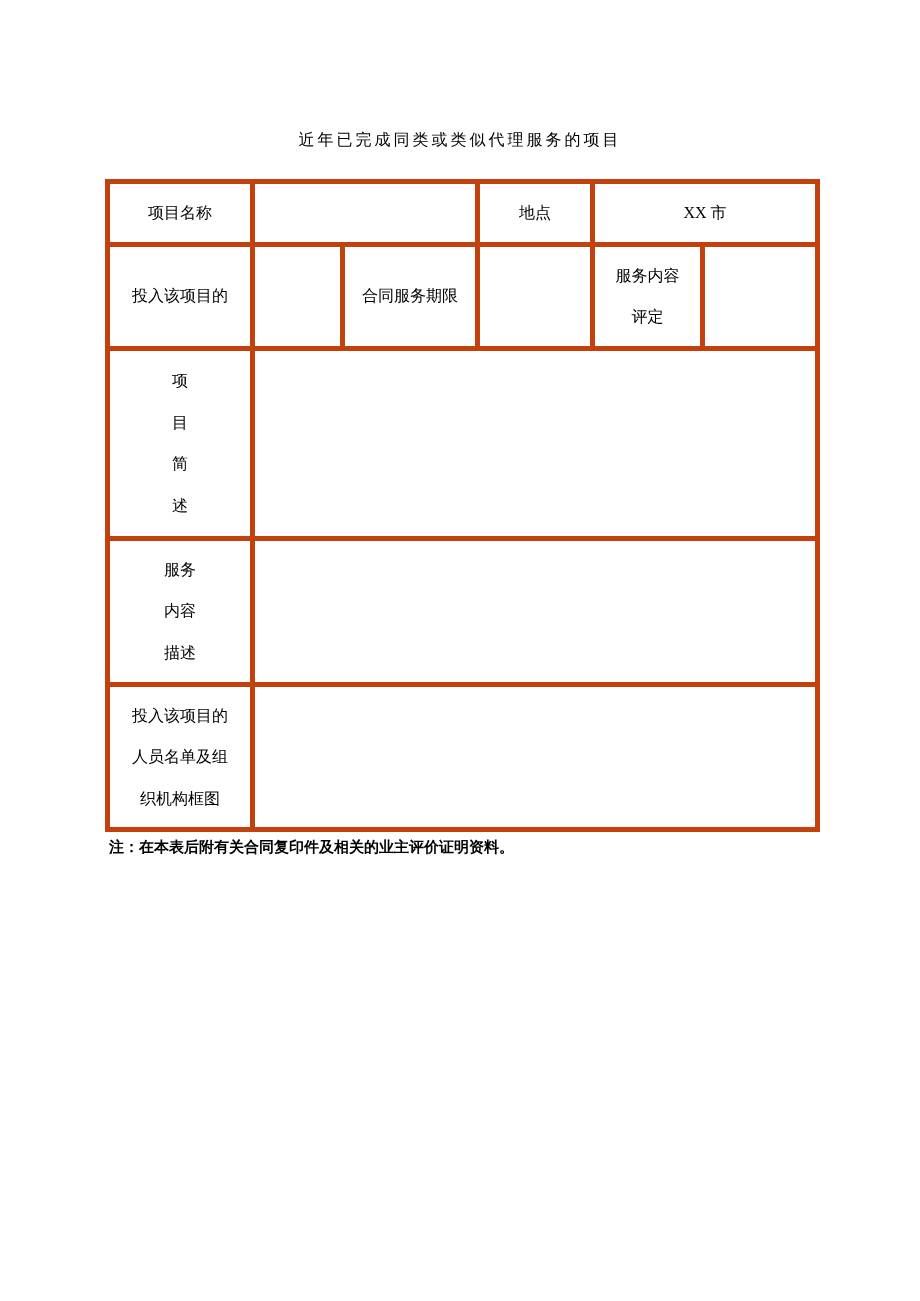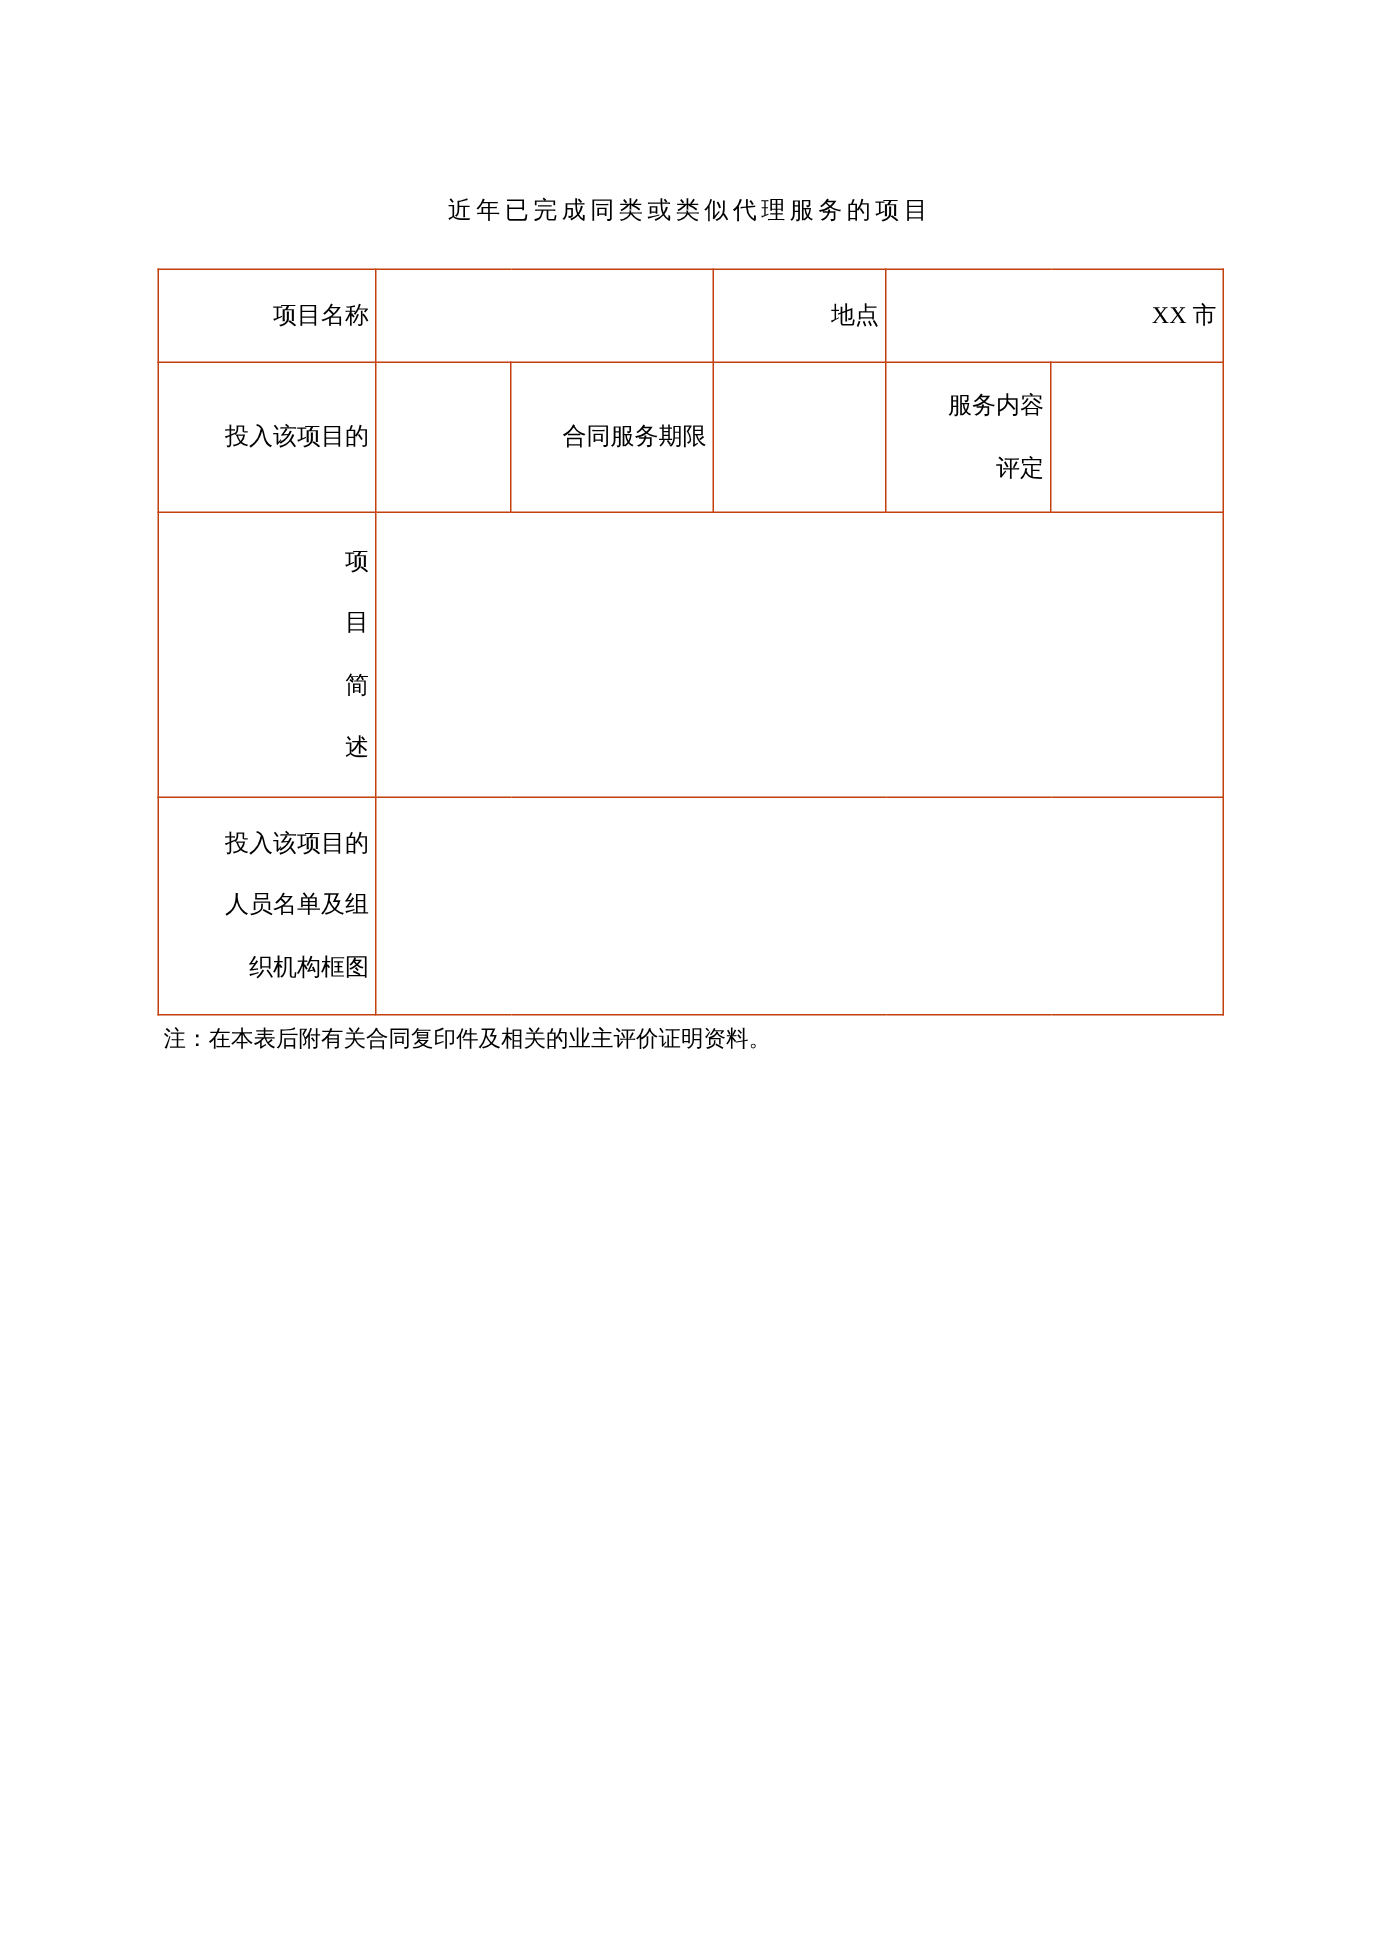--- a/index.html
+++ b/index.html
@@ -20,34 +20,35 @@
       letter-spacing: 3px;
       margin-bottom: 28px;
       font-weight: normal;
     }
     table {
       border-collapse: collapse;
       width: 100%;
       table-layout: fixed;
     }
     td {
-      border: 1px solid #c2410c;
+      border: 5px solid #c2410c;
       font-size: 16px;
-      text-align: right;
+      text-align: center;
       vertical-align: middle;
       padding: 8px 4px;
       line-height: 2.6;
     }
     .vert-label {
       line-height: 2.6;
     }
     .note {
       font-size: 15px;
       margin-top: 6px;
       padding-left: 4px;
+      font-weight: bold;
     }
     .multiline {
       line-height: 2.6;
     }
   </style>
 </head>
 <body>
 
 <h1 class="title">近年已完成同类或类似代理服务的项目</h1>
 
@@ -82,20 +83,28 @@
       <td class="vert-label" style="height:190px">
         <div>项</div>
         <div>目</div>
         <div>简</div>
         <div>述</div>
       </td>
       <td colspan="5"></td>
     </tr>
     <tr>
       <td class="multiline" style="height:145px">
+        <div>服务</div>
+        <div>内容</div>
+        <div>描述</div>
+      </td>
+      <td colspan="5"></td>
+    </tr>
+    <tr>
+      <td class="multiline" style="height:145px">
         <div>投入该项目的</div>
         <div>人员名单及组</div>
         <div>织机构框图</div>
       </td>
       <td colspan="5"></td>
     </tr>
   </tbody>
 </table>
 
 <div class="note">注：在本表后附有关合同复印件及相关的业主评价证明资料。</div>

